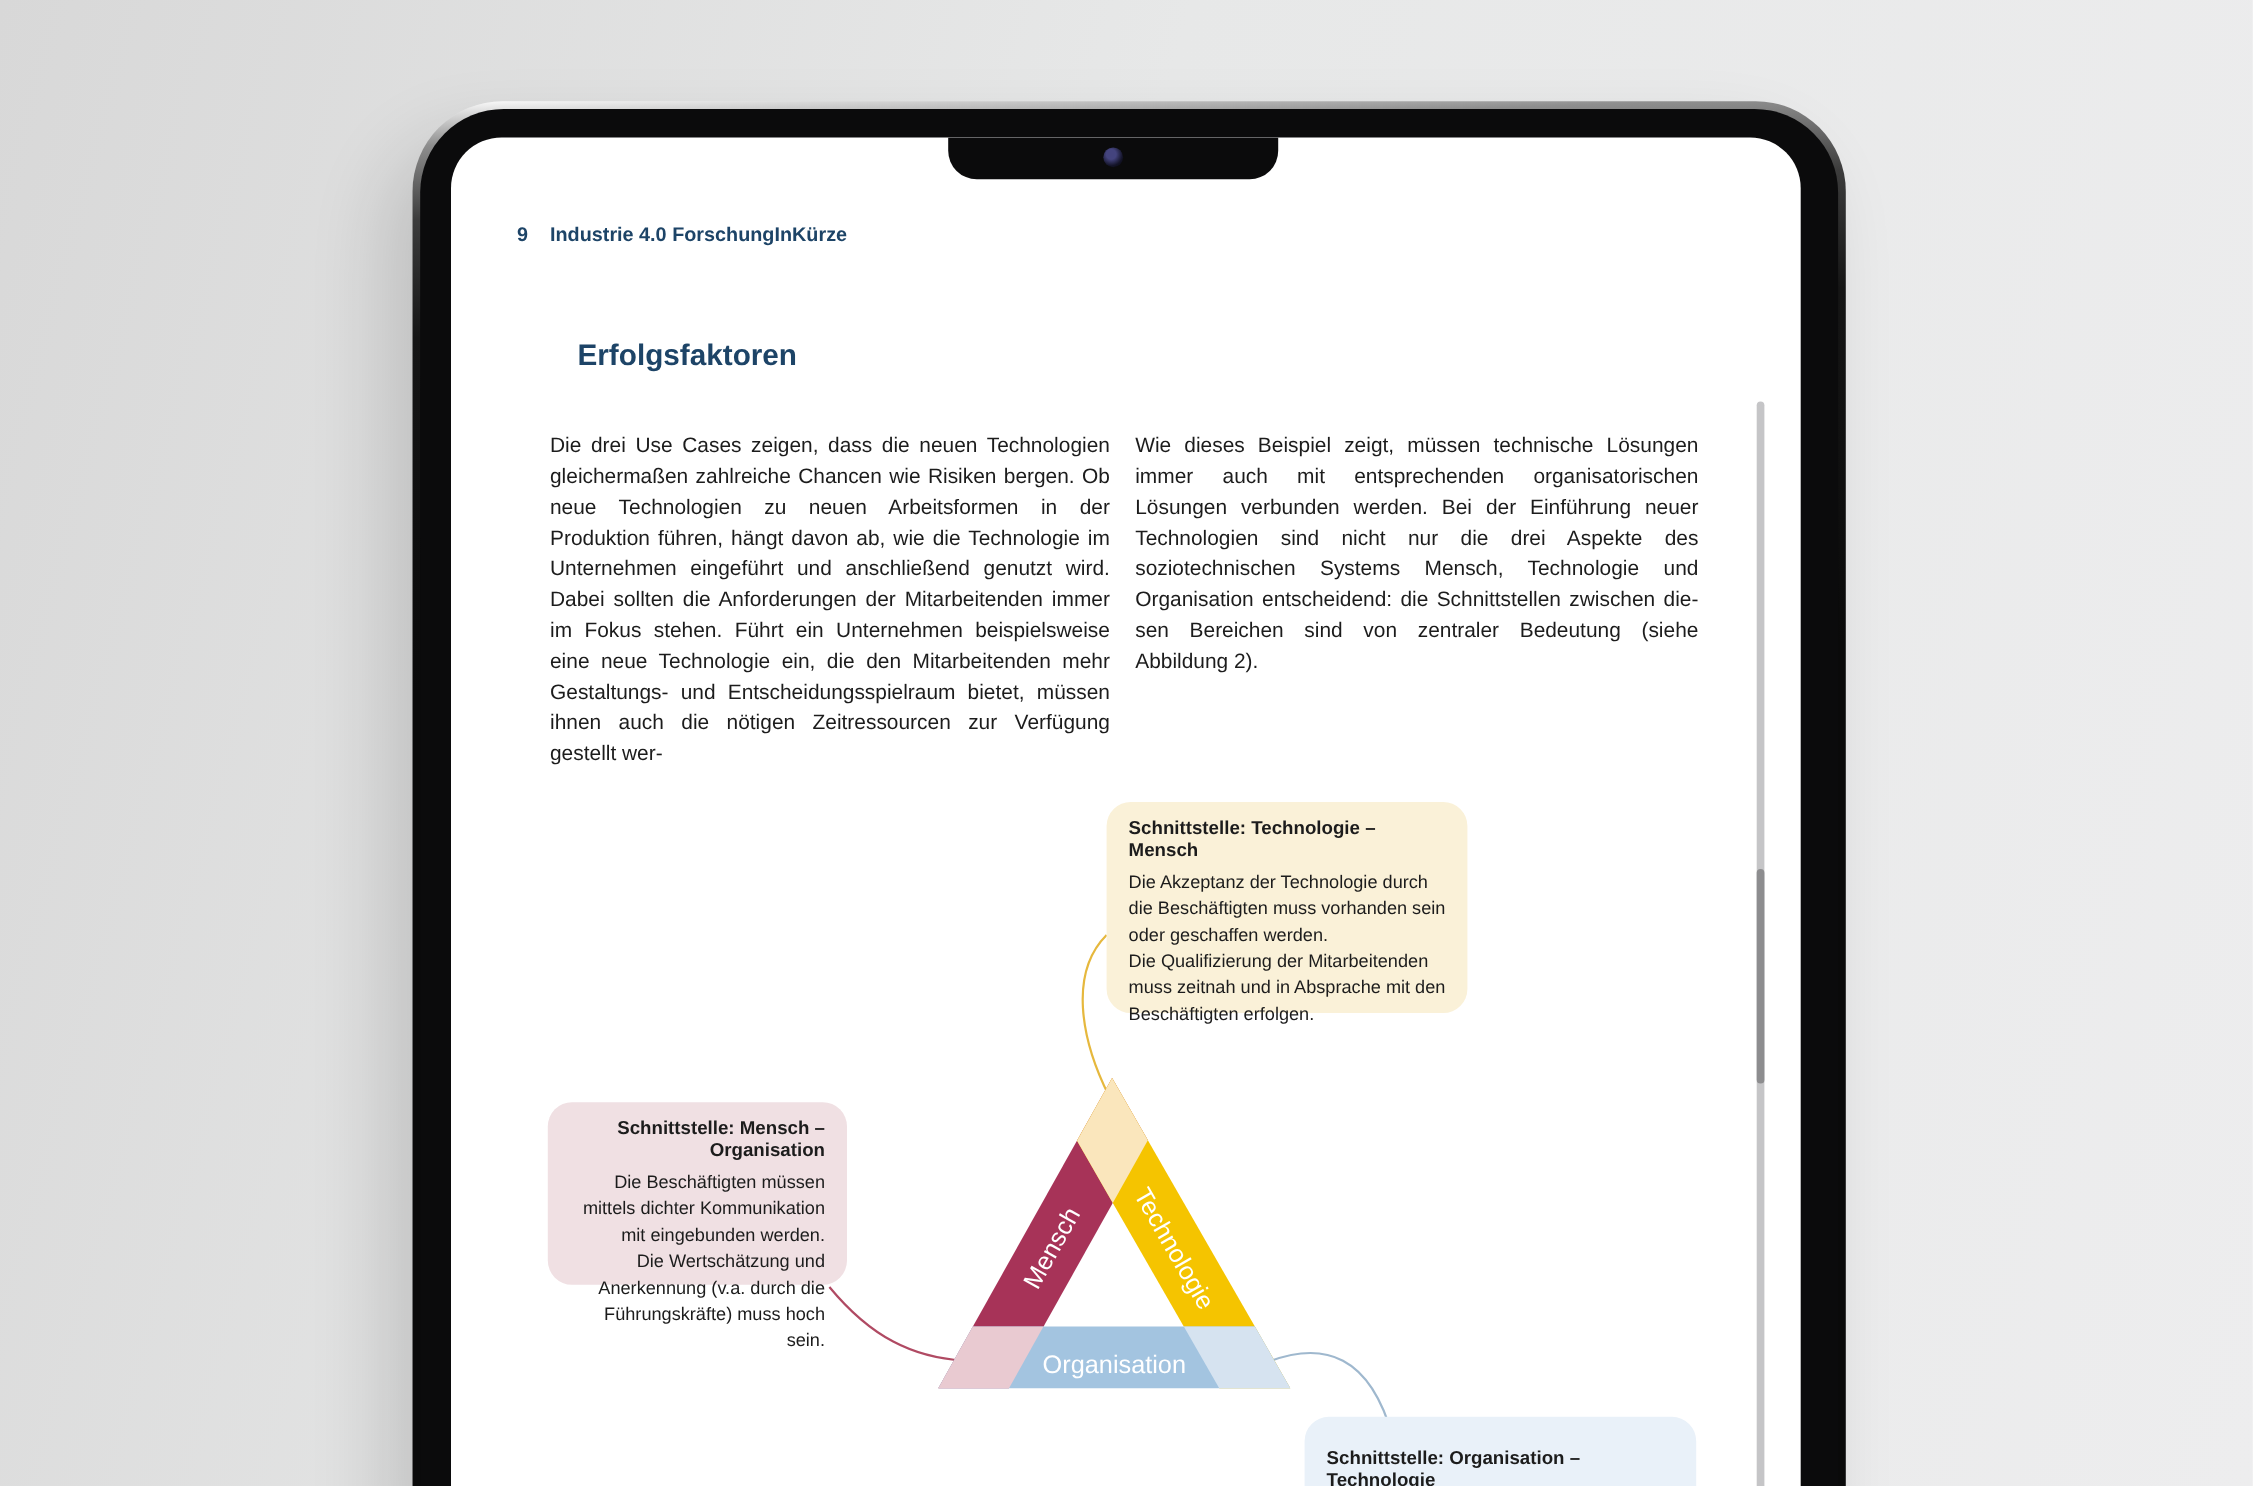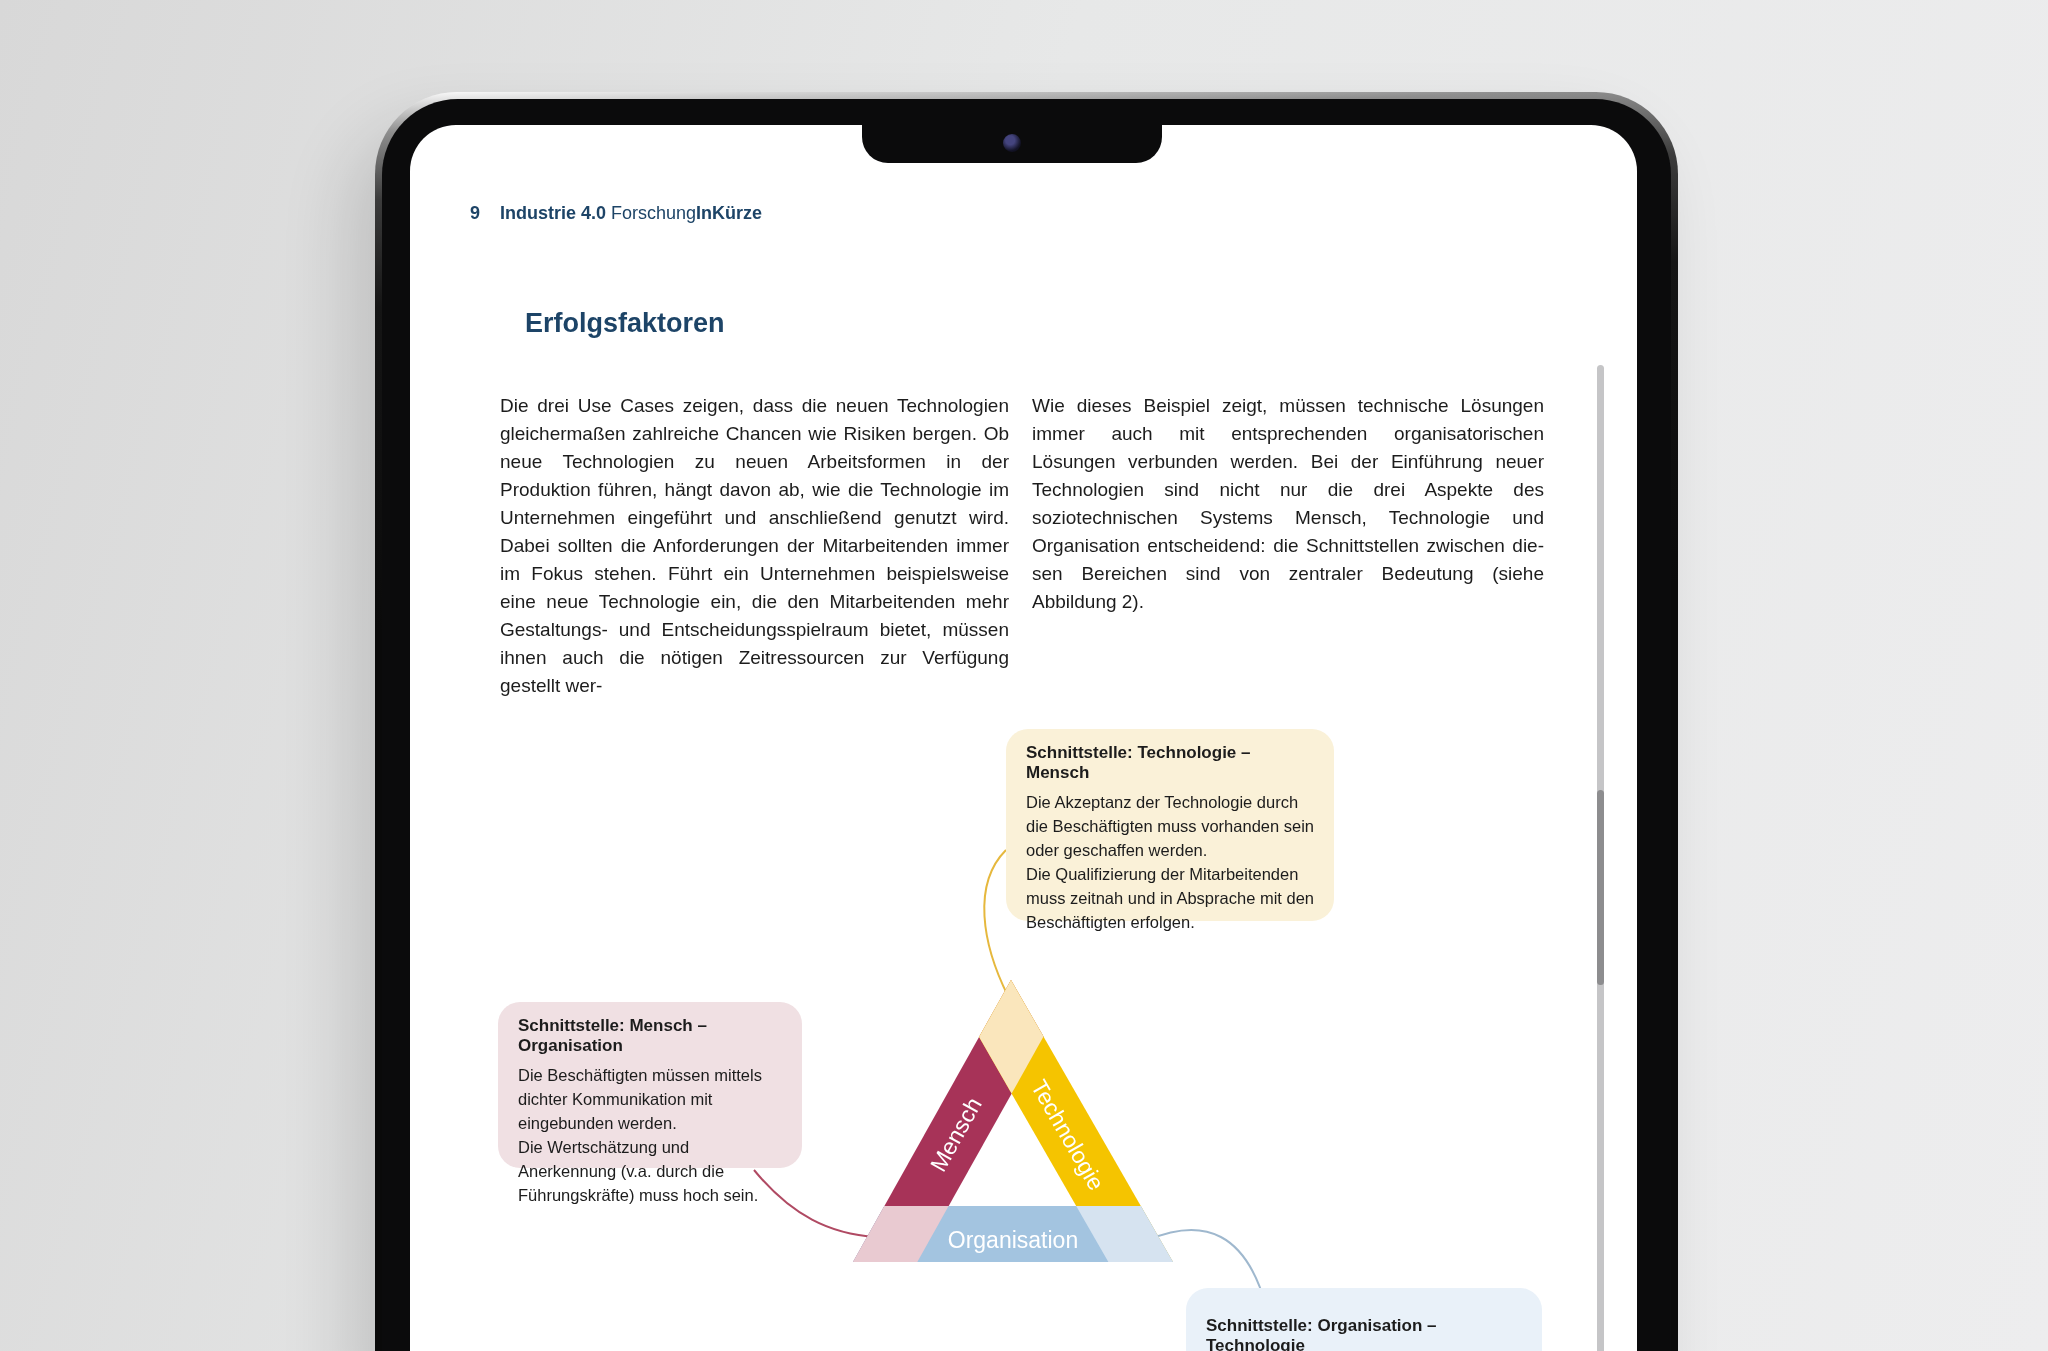--- a/index.html
+++ b/index.html
@@ -28,42 +28,42 @@
     position:absolute;left:452px;top:0;width:300px;height:38px;
     background:#0b0b0c;border-radius:0 0 26px 26px;
   }
   .camera{
     position:absolute;left:141px;top:9px;width:18px;height:18px;border-radius:50%;
     background:radial-gradient(circle at 40% 35%, var(--camera_blue) 0 28%, #141428 65%, #05050a 100%);
   }
   
   .doc-header{position:absolute;left:60px;top:78px;font-size:18px;font-weight:bold;color:var(--navy);}
   .doc-header .pn{display:inline-block;width:30px;}
-  .doc-header .light{font-weight:normal;text-align:center;}
+  .doc-header .light{font-weight:bold;text-align:center;}
   .section-title{position:absolute;left:90px;top:183px;font-size:27px;font-weight:bold;color:var(--navy);margin-left:25px;}
   .col{
     position:absolute;top:247px;width:509px;font-size:19px;line-height:28px;color:var(--body_text);
     text-align:justify;
     margin-top:20px;
   }
   .col p{margin:0;}
   .col p + p{margin-top:28px;}
   .col-left{left:90px;}
   .col-right{left:622px;width:512px;}
   .fig-caption{position:absolute;left:90px;top:551px;font-size:21px;font-weight:bold;color:var(--navy);}
   
   svg.diagram{position:absolute;left:0;top:0;width:1227px;height:1267px;}
   svg.diagram text{fill:#ffffff;font-family:"Liberation Sans",sans-serif;font-size:23px;}
   
   .callout{position:absolute;border-radius:22px;padding:14px 20px;box-sizing:border-box;}
   .callout h3{margin:0 0 7px 0;font-size:17px;font-weight:bold;color:var(--body_text);}
   .callout .body{font-size:16.5px;line-height:24px;color:var(--body_text);white-space:pre-wrap;}
   .callout .body b{font-weight:normal;}
   .callout-yellow{left:596px;top:604px;width:328px;height:192px;background:var(--box_yellow);}
-  .callout-pink{left:88px;top:877px;width:304px;height:166px;background:var(--box_pink);}
+  .callout-pink{left:88px;top:877px;width:272px;height:166px;background:var(--box_pink);text-align:right;}
   .callout-blue{left:776px;top:1163px;width:356px;height:140px;background:var(--box_blue);padding-top:28px;}
   
   .scroll-track{
     position:absolute;left:1187px;top:240px;width:7px;height:1027px;
     background:var(--scroll_track);border-radius:4px;
   }
   .scroll-thumb{
     position:absolute;left:0;top:425px;width:7px;height:195px;
     background:var(--scroll_thumb);border-radius:4px;
   }

